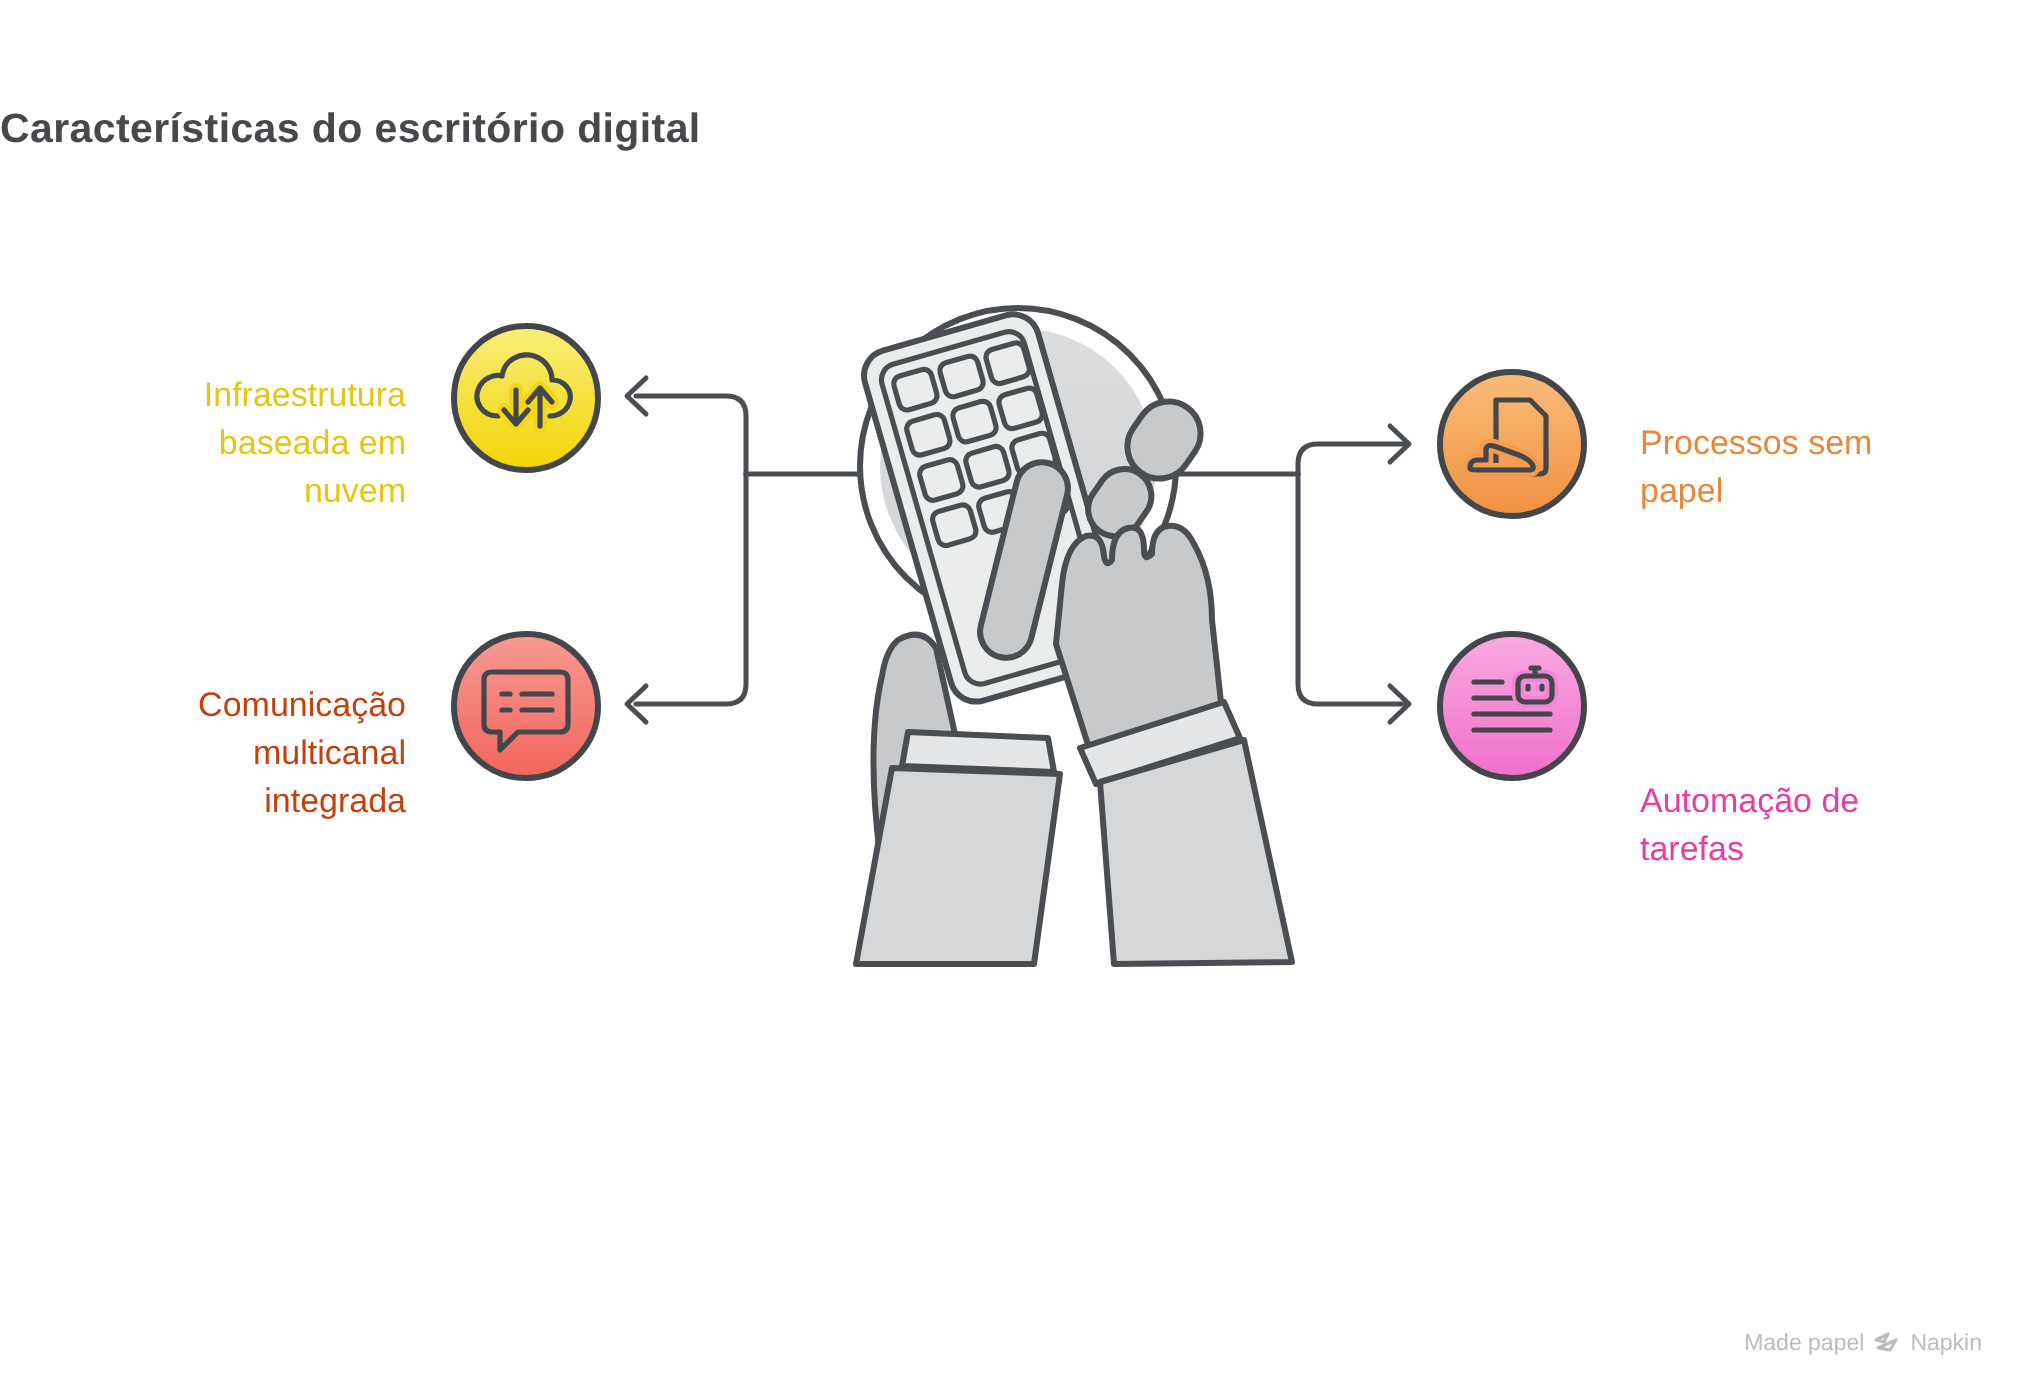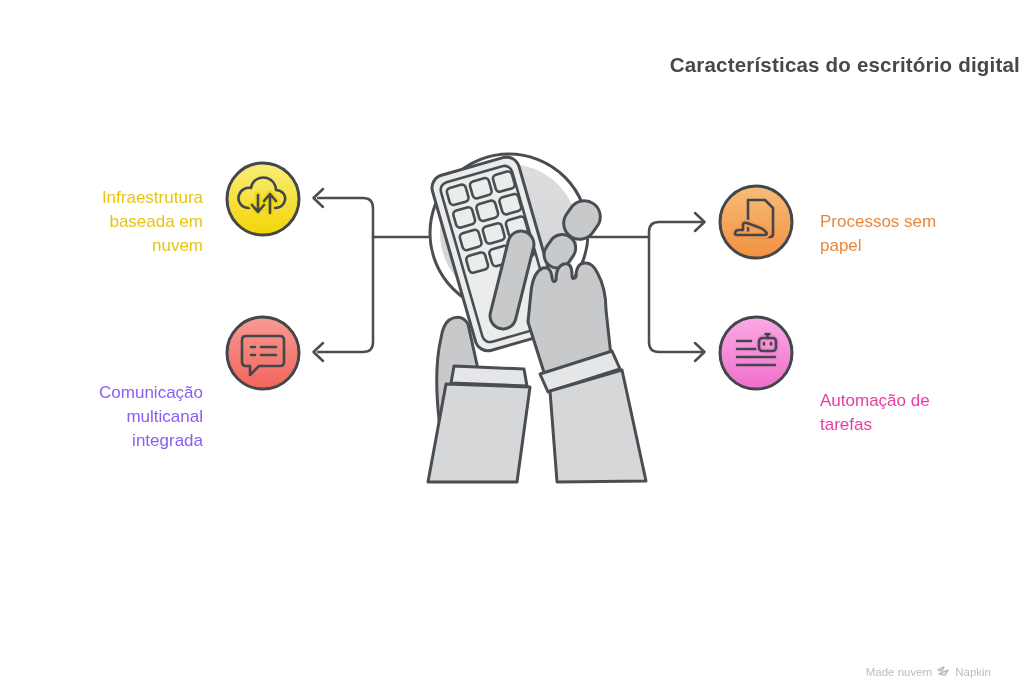--- a/index.html
+++ b/index.html
@@ -1,21 +1,21 @@
 <!DOCTYPE html>
 <html><head>
 <meta charset="utf-8">
 <style>
   html,body{margin:0;padding:0;}
   body{
     width:1020px;height:696px;position:relative;background:#ffffff;
     font-family:"Liberation Sans",sans-serif;overflow:hidden;
   }
   .title{
-    position:absolute;top:53px;left:0;width:1020px;text-align:right;
+    position:absolute;top:53px;left:0;width:1020px;text-align:left;
     font-size:20.5px;font-weight:700;color:#47484C;letter-spacing:.2px;margin:0;
   }
   .node-label{
     position:absolute;font-size:17px;font-weight:400;line-height:24px;
   }
   .node-label.left{text-align:right;}
   .node-label.right{text-align:left;}
   .lbl-infra{top:186px;left:63px;width:140px;}
   .lbl-comm{top:341px;left:63px;width:140px;}
   .lbl-paper{top:210px;left:820px;width:160px;}
@@ -162,26 +162,26 @@
       <g stroke="#43464B" stroke-width="2.6">
         <rect x="3" y="-15" width="17" height="13" rx="3.5" fill="none"></rect>
         <path d="M 11.5 -15 V -19 M 9.5 -19 H 13.5"></path>
         <path d="M 8 -10 V -8.5 M 15 -10 V -8.5"></path>
       </g>
     </g>
   </g>
 </svg>
 
 <div class="node-label left lbl-infra" style="color: rgb(230, 197, 18);">Infraestrutura baseada em nuvem</div>
-<div class="node-label left lbl-comm" style="color: #8b5cf6; margin-top: 40px;">Comunicação multicanal integrada</div>
+<div class="node-label left lbl-comm" style="color: #c2410c;">Comunicação multicanal integrada</div>
 <div class="node-label right lbl-paper" style="color: rgb(232, 135, 59);">Processos sem papel</div>
 <div class="node-label right lbl-auto" style="color: rgb(232, 61, 162); margin-top: 48px;">Automação de tarefas</div>
 
 <div class="watermark">
-  <span>Made nuvem</span>
+  <span>Made papel</span>
   <svg width="15" height="13" viewBox="0 0 15 13">
     <g fill="none" stroke="#B9BCC0" stroke-width="1.6" stroke-linecap="round" stroke-linejoin="round">
       <path d="M 2 5 L 8 2 L 6 6 Z"></path>
       <path d="M 3 9 L 12 5 L 9 10 Z"></path>
     </g>
   </svg>
   <span>Napkin</span>
 </div>
 
 </body></html>

